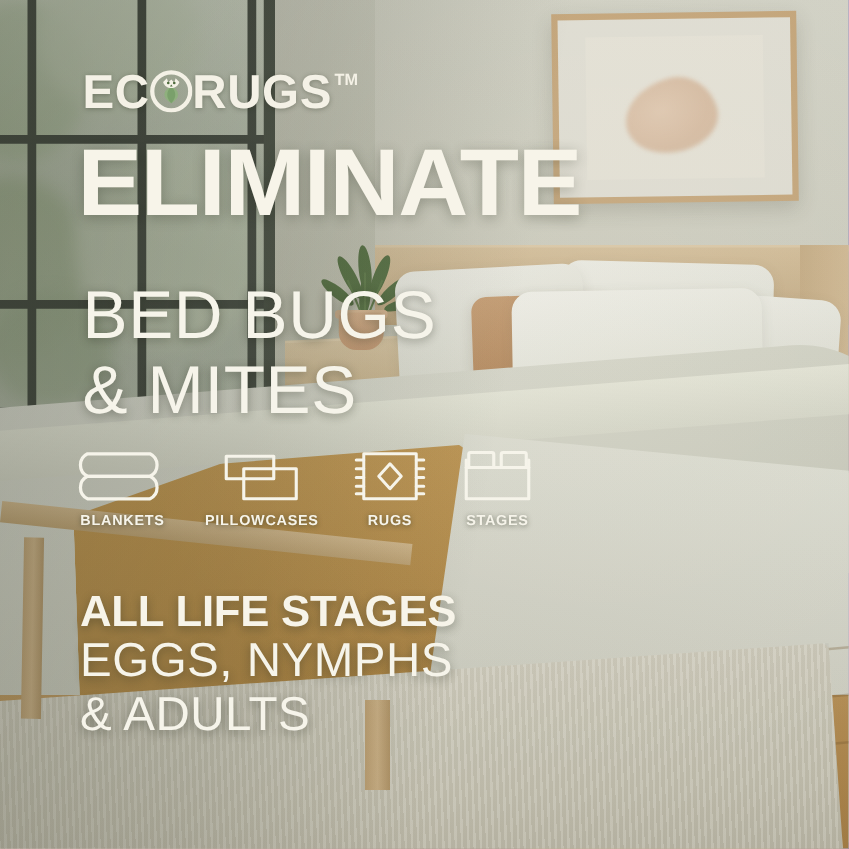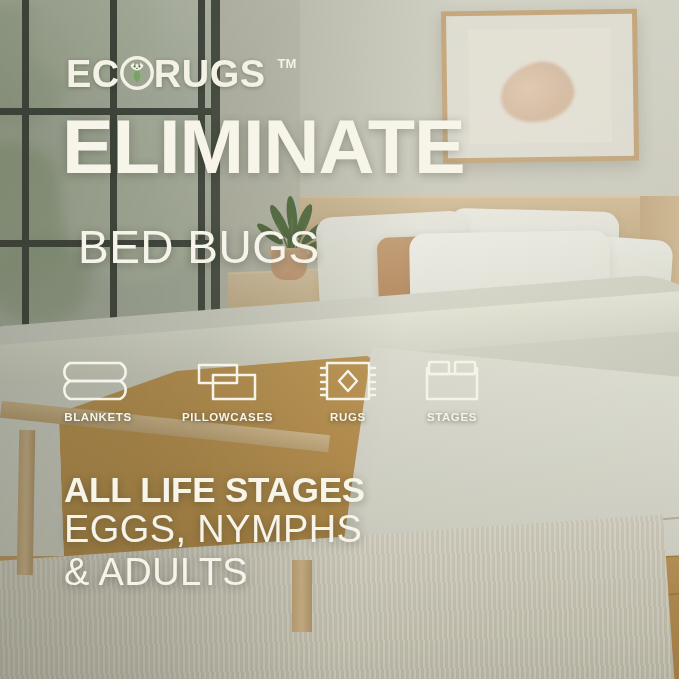--- a/index.html
+++ b/index.html
@@ -241,45 +241,45 @@
     font-size:38px; font-weight:700; letter-spacing:.5px;
     color:#f4f1e6; line-height:1;
     display:flex; align-items:center;
     text-shadow:0 1px 4px rgba(40,45,30,.35);
   }
   .logo-mark {
     width:34px; height:34px; margin:0 0px; position:relative; top:1px;
   }
   .logo-tm {
     font-size:13px; font-weight:700; color:#f4f1e6;
-    margin-left:12px; margin-top:1px; letter-spacing:0;
+    margin-left:2px; margin-top:1px; letter-spacing:0;
   }
 
   .headline {
     position:absolute; left:62px; top:112px;
     font-size:76px; line-height:.92; font-weight:700;
     letter-spacing:-1px;
     color:#f7f4e9;
     transform:scaleX(1.02);
     transform-origin:left center;
     text-shadow:0 2px 10px rgba(40,45,30,.30);
   }
 
   .subhead {
-    position:absolute; left:78px; top:222px;
-    font-size:46px; line-height:1.12; font-weight:400;
+    position:absolute; left:66px; top:222px;
+    font-size:54px; line-height:1.12; font-weight:400;
     letter-spacing:.5px;
     color:#f6f4ea;
     text-shadow:0 2px 8px rgba(40,45,30,.40);
   }
 
   
   .icon-strip {
     position:absolute; left:58px; top:358px;
-    display:flex; align-items:flex-end; gap:44px;
+    display:flex; align-items:flex-end; gap:26px;
   }
   .icon-cell { display:flex; flex-direction:column; align-items:center; }
   .icon-art { height:46px; display:flex; align-items:center; justify-content:center; }
   .icon-label {
     margin-top:7px;
     font-size:11.5px; font-weight:700; letter-spacing:.6px;
     color:#f6f4ea;
     text-shadow:0 1px 4px rgba(40,45,30,.55);
     white-space:nowrap;
   }
@@ -404,20 +404,21 @@
         </svg>
       </span>
       <span class="logo-word">RUGS</span>
       <span class="logo-tm">TM</span>
     </div>
 
     <div class="headline">ELIMINATE</div>
 
     <div class="subhead">
       <div>BED BUGS</div>
+      <div>&amp; MITES</div>
     </div>
 
     <div class="icon-strip">
 
       <div class="icon-cell">
         <div class="icon-art">
           <svg width="80" height="44" viewBox="0 0 80 44" fill="none" stroke="#f6f4ea" stroke-width="2.6" stroke-linecap="round" stroke-linejoin="round">
             <path d="M12 4 H62 a10 10 0 0 1 0 18 H12 a10 10 0 0 1 0 -18 Z"></path>
             <path d="M12 22 H62 a10 10 0 0 1 0 18 H12 a10 10 0 0 1 0 -18 Z"></path>
           </svg>

